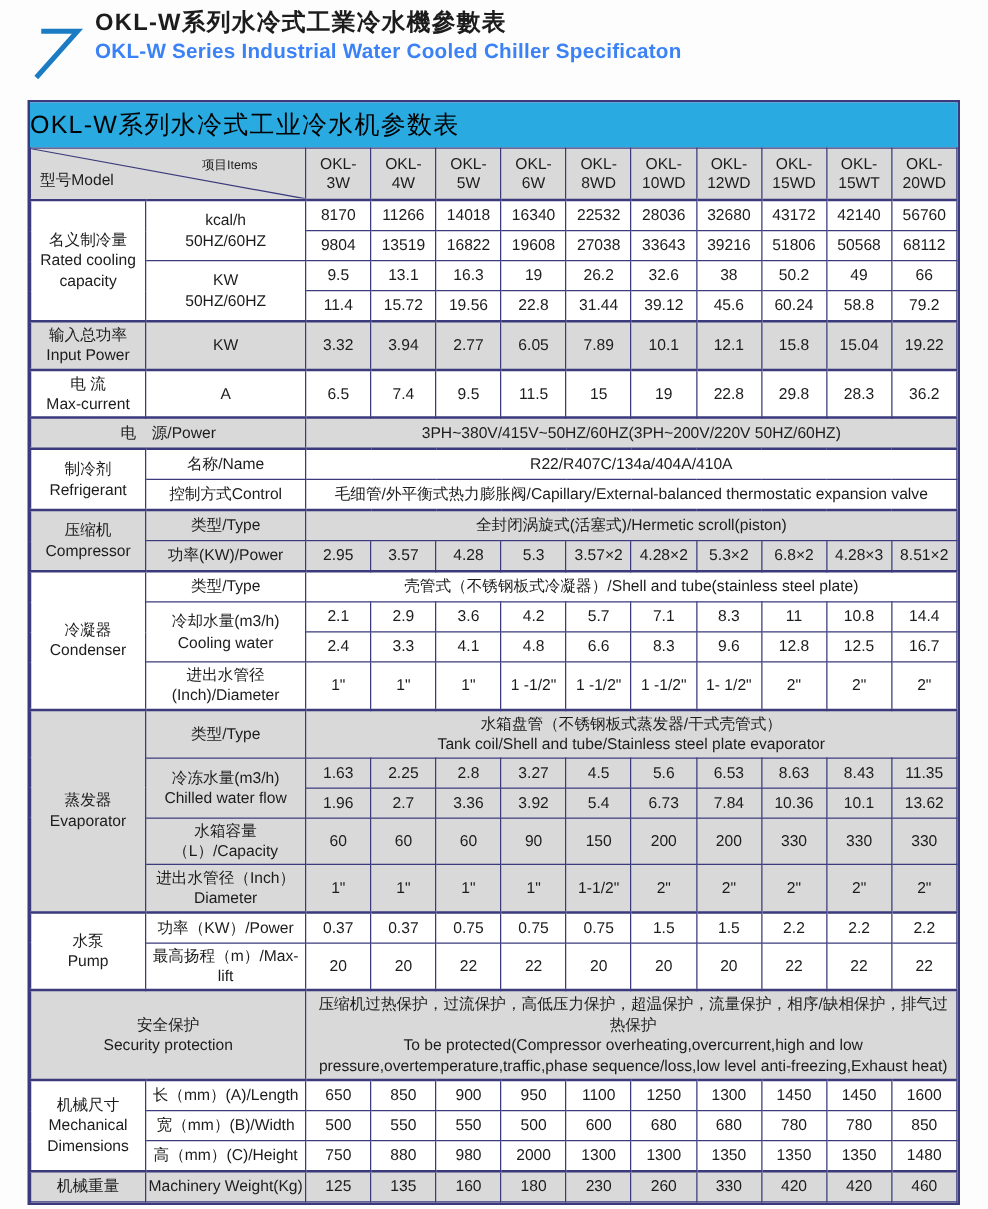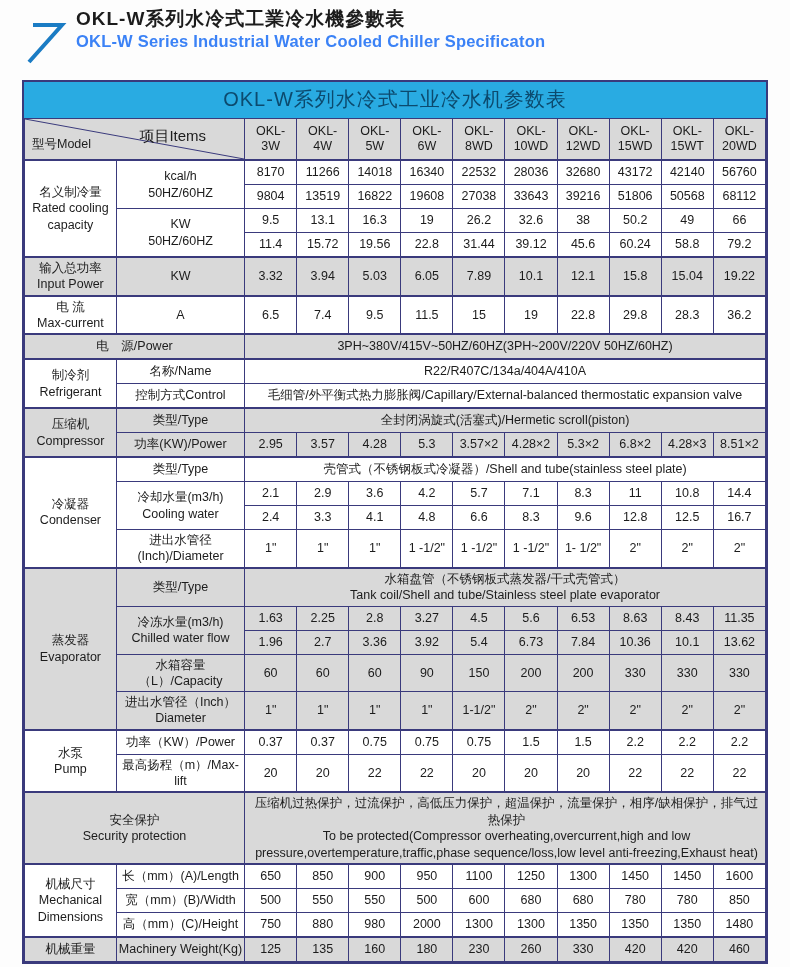--- a/index.html
+++ b/index.html
@@ -7,34 +7,34 @@
   .page{width:790px;box-sizing:border-box;padding:6px 22px 14px 22px;background:#fdfdfd;}
 
   
   .hdr{display:flex;align-items:flex-start;gap:8px;margin:2px 0 14px 0;}
   .hdr svg{flex:0 0 auto;margin-top:8px;}
   .hdr h1{margin:0;font-size:19px;font-weight:bold;letter-spacing:1px;line-height:1.15;}
   .hdr h2{margin:2px 0 0 0;font-size:16.5px;font-weight:600;letter-spacing:.2px;line-height:1.2;color:#3b82f6;}
 
   
   .table-wrap{border:2px solid #3a3a7c;}
-  .caption-bar{background:#29abe2;color:#0c4a6e;text-align:center;font-size:20px;letter-spacing:1px;padding:4px 0 5px 0;}
+  .caption-bar{background:#29abe2;color:#000000;font-size:20px;letter-spacing:1px;padding:4px 0 5px 0;}
   table{width:100%;border-collapse:collapse;table-layout:fixed;}
   th,td{border:1px solid #3a3a7c;font-size:12.5px;text-align:center;vertical-align:middle;padding:2px 1px;line-height:1.32;word-wrap:break-word;}
   thead th{background:#d9d9d9;font-weight:normal;height:36px;}
   thead th div{line-height:1.2;}
   td{height:19px;background:#ffffff;}
   tr.shaded td{background:#d9d9d9;}
   tr.sec td{border-top-width:2px;}
   td.cat div, td.item div{line-height:1.3;}
   td.vspan.left{text-align:center;padding-left:7px;padding-right:4px;}
   th.corner{position:relative;overflow:hidden;}
   th.corner .diag{position:absolute;inset:0;width:100%;height:100%;}
   th.corner .lbl-model{position:absolute;left:7px;bottom:7px;font-size:12.5px;}
-  th.corner .lbl-items{position:absolute;right:38px;top:7px;font-size:15px;}
+  th.corner .lbl-items{position:absolute;right:38px;top:7px;font-size:10px;}
 </style>
 </head>
 <body>
 
 <div class="page">
 
   <div class="hdr">
     <svg width="46" height="50" viewBox="0 0 46 50">
       <polyline points="11,9 40,9 7,46" fill="none" stroke="#1b7cc4" stroke-width="4"></polyline>
     </svg>
@@ -177,21 +177,21 @@
           <tr class="sec shaded">
             <td class="cat" rowspan="1">
               <div>输入总功率</div>
               <div>Input Power</div>
             </td>
             <td class="item">
               <div>KW</div>
             </td>
             <td>3.32</td>
             <td>3.94</td>
-            <td>5.03</td>
+            <td>2.77</td>
             <td>6.05</td>
             <td>7.89</td>
             <td>10.1</td>
             <td>12.1</td>
             <td>15.8</td>
             <td>15.04</td>
             <td>19.22</td>
           </tr>
           <tr class="sec">
             <td class="cat" rowspan="1">

